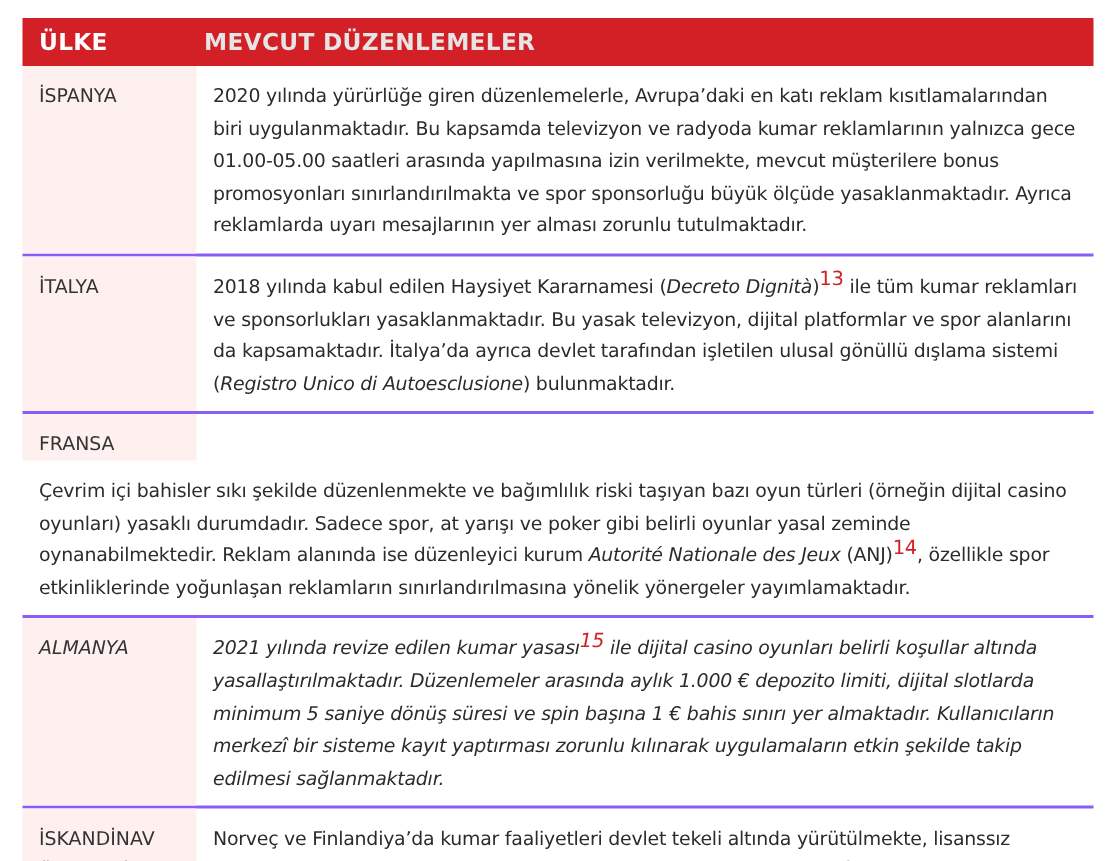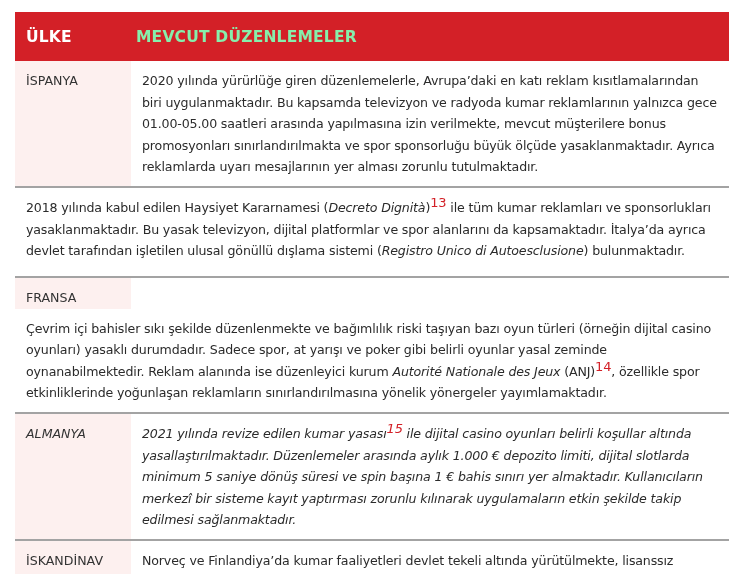--- a/index.html
+++ b/index.html
@@ -1,22 +1,22 @@
 <!DOCTYPE html>
 <html><head>
 <meta charset="utf-8">
 <style>
   html, body { margin: 0; padding: 0; background: #ffffff; }
   body { width: 744px; height: 574px; position: relative; overflow: hidden;
          font-family: "DejaVu Sans", sans-serif; color: #2b2b2b; }
   .table { position: absolute; left: 15px; top: 12px; width: 714px; }
-  .header { display: flex; background: #d32027; height: 49px; align-items: center; }
+  .header { display: flex; background: #d32027; height: 32px; align-items: center; }
   .header .c1 { width: 105px; padding-left: 11px; color: #fff; font-weight: bold; font-size: 15.5px; letter-spacing: 0.2px; }
-  .header .c2 { padding-left: 5px; color: #86efac; font-weight: bold; font-size: 15.5px; letter-spacing: 0.2px; text-align: right; }
-  .row { display: flex; border-bottom: 2px solid #a3a3a3; }
+  .header .c2 { padding-left: 5px; color: #e5e5e5; font-weight: bold; font-size: 15.5px; letter-spacing: 0.2px; text-align: right; }
+  .row { display: flex; border-bottom: 2px solid #8b5cf6; }
   .row .c1 { width: 105px; background: #fdf0ef; padding: 9px 0 0 11px; box-sizing: content-box;
              font-size: 12.6px; line-height: 21.6px; color: #333; }
   .row .c2 { flex: 1; padding: 9px 8px 8px 11px; font-size: 12.6px; line-height: 21.6px; color: #2b2b2b;
              letter-spacing: -0.15px; }
   .row .c2 i { font-style: italic; }
   sup.fn { color: #d32027; font-size: 13px; vertical-align: 5px; line-height: 0; }
 </style>
 </head>
 <body>
 
@@ -24,20 +24,21 @@
   <div class="header">
     <div class="c1">ÜLKE</div>
     <div class="c2">MEVCUT DÜZENLEMELER</div>
   </div>
   <div id="rows">
       <div class="row" style="min-height: 108px;">
         <div class="c1">İSPANYA</div>
         <div class="c2"><span>2020 yılında yürürlüğe giren düzenlemelerle, Avrupa’daki en katı reklam kısıtlamalarından biri uygulanmaktadır. Bu kapsamda televizyon ve radyoda kumar reklamlarının yalnızca gece 01.00-05.00 saatleri arasında yapılmasına izin verilmekte, mevcut müşterilere bonus promosyonları sınırlandırılmakta ve spor sponsorluğu büyük ölçüde yasaklanmaktadır. Ayrıca reklamlarda uyarı mesajlarının yer alması zorunlu tutulmaktadır.</span></div>
       </div>
       <div class="row" style="min-height: 88px;">
+        <div class="c1">İTALYA</div>
         <div class="c2"><span>2018 yılında kabul edilen Haysiyet Kararnamesi (</span><i>Decreto Dignità</i><span>)</span><sup class="fn">13</sup><span> ile tüm kumar reklamları ve sponsorlukları yasaklanmaktadır. Bu yasak televizyon, dijital platformlar ve spor alanlarını da kapsamaktadır. İtalya’da ayrıca devlet tarafından işletilen ulusal gönüllü dışlama sistemi (</span><i>Registro Unico di Autoesclusione</i><span>) bulunmaktadır.</span></div>
       </div>
       <div class="row" style="min-height: 108px; flex-direction: column;">
         <div class="c1">FRANSA</div>
         <div class="c2"><span>Çevrim içi bahisler sıkı şekilde düzenlenmekte ve bağımlılık riski taşıyan bazı oyun türleri (örneğin dijital casino oyunları) yasaklı durumdadır. Sadece spor, at yarışı ve poker gibi belirli oyunlar yasal zeminde oynanabilmektedir. Reklam alanında ise düzenleyici kurum </span><i>Autorité Nationale des Jeux</i><span> (ANJ)</span><sup class="fn">14</sup><span>, özellikle spor etkinliklerinde yoğunlaşan reklamların sınırlandırılmasına yönelik yönergeler yayımlamaktadır.</span></div>
       </div>
       <div class="row" style="min-height: 106px; font-style: italic;">
         <div class="c1">ALMANYA</div>
         <div class="c2"><span>2021 yılında revize edilen kumar yasası</span><sup class="fn">15</sup><span> ile dijital casino oyunları belirli koşullar altında yasallaştırılmaktadır. Düzenlemeler arasında aylık 1.000 € depozito limiti, dijital slotlarda minimum 5 saniye dönüş süresi ve spin başına 1 € bahis sınırı yer almaktadır. Kullanıcıların merkezî bir sisteme kayıt yaptırması zorunlu kılınarak uygulamaların etkin şekilde takip edilmesi sağlanmaktadır.</span></div>
       </div>

